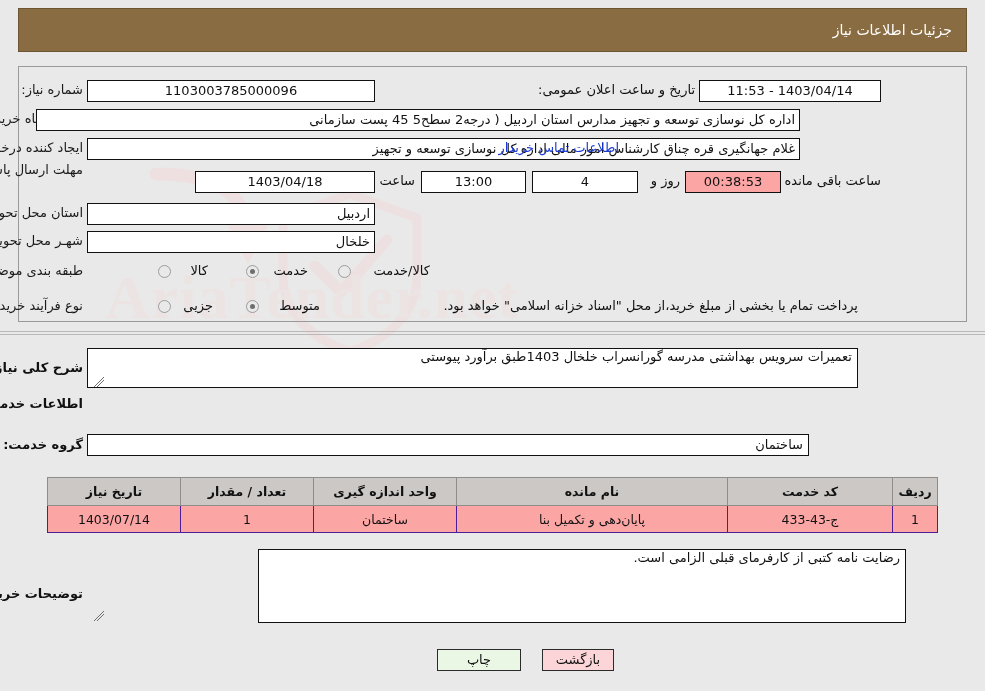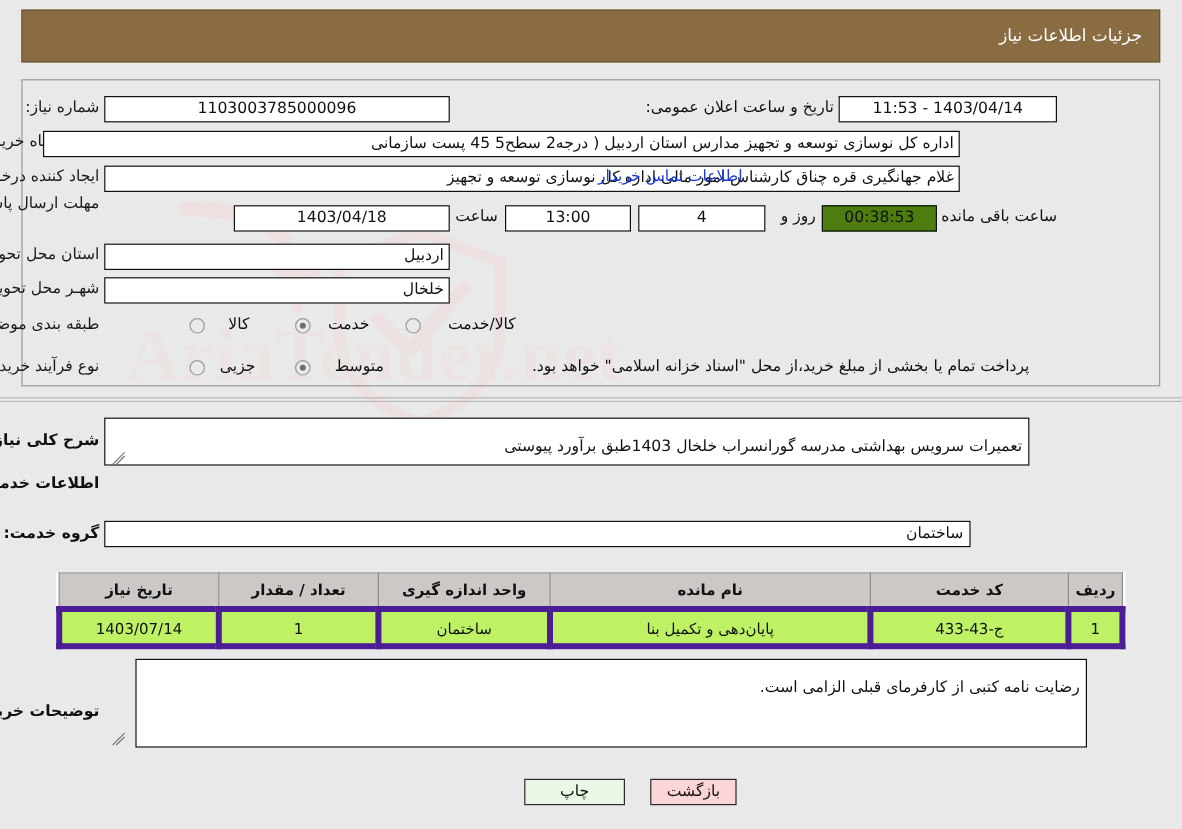--- a/index.html
+++ b/index.html
@@ -46,56 +46,56 @@
     white-space:nowrap;z-index:3;
   }
   .fld{
     position:absolute;border:1px solid #111;background:#fff;
     box-sizing:border-box;font-size:13px;color:#111;
     padding:0 4px;line-height:20px;height:22px;
     overflow:hidden;white-space:nowrap;z-index:3;
   }
   .fld.center{text-align:center;}
   .fld.right{text-align:right;}
-  .fld.timer{background:#4d7c0f;text-align:center;}
+  .fld.timer{background:#fca5a5;text-align:center;}
   .inline-lbl{position:absolute;font-size:13px;white-space:nowrap;z-index:3;}
   .bluelink{color:#1a3ad6;font-size:13px;position:absolute;white-space:nowrap;z-index:4;cursor:pointer;}
   
   .radio{
     position:absolute;width:13px;height:13px;border-radius:50%;
     border:1px solid #9c9c9c;background:#e9e9e9;box-sizing:border-box;z-index:3;
   }
   .radio.sel::after{
     content:"";position:absolute;left:3px;top:3px;width:5px;height:5px;
     border-radius:50%;background:#6e6e6e;
   }
   
   .hsep{position:absolute;left:0;width:985px;height:0;border-top:1px solid #b9b9b9;z-index:1;}
   
   .sectlabel{position:absolute;font-size:13px;font-weight:bold;color:#111;white-space:nowrap;z-index:3;}
   .textarea{
     position:absolute;border:1px solid #111;background:#fff;box-sizing:border-box;
-    font-size:13px;color:#111;padding:16px 5px;z-index:3;overflow:hidden;
+    font-size:13px;color:#111;padding:0 5px;z-index:3;overflow:hidden;
   }
   .grip{
     position:absolute;width:12px;height:12px;z-index:4;pointer-events:none;
   }
   
   .tbl{
     position:absolute;left:47px;top:477px;width:891px;
     border-collapse:collapse;font-size:13px;z-index:3;background:#fff;
   }
   .tbl th{
     background:#cbc8c5;border:1px solid #8f8c89;
     font-weight:bold;font-size:12.5px;color:#111;
     height:27px;padding:0 4px;text-align:center;
   }
   .tbl td{
-    border:5px solid #4c1d95;height:26px;padding:0 4px;
-    text-align:center;background:#bef264;color:#111;font-size:12.5px;
+    border:1px solid #4c1d95;height:26px;padding:0 4px;
+    text-align:center;background:#fca5a5;color:#111;font-size:12.5px;
   }
   
   .btn{
     position:absolute;border:1px solid #2b2b2b;box-sizing:border-box;
     font-size:13px;text-align:center;line-height:20px;height:22px;
     cursor:pointer;z-index:4;font-family:"DejaVu Sans","Liberation Sans",sans-serif;
   }
   .btn.print{background:#e9f7e4;}
   .btn.back{background:#fbd5d8;}
 </style>
@@ -201,21 +201,21 @@
       <td>ج-43-433</td>
       <td>پایان‌دهی و تکمیل بنا</td>
       <td>ساختمان</td>
       <td>1</td>
       <td>1403/07/14</td>
     </tr>
   </tbody>
 </table>
 
 <div class="sectlabel" style="right:902px;top:586px;">توضیحات خریدار:</div>
-<div class="textarea" style="right:79px;top:549px;width:793px;height:74px;text-align:right;">رضایت نامه کتبی از کارفرمای قبلی الزامی است.</div>
+<div class="textarea" style="right:79px;top:549px;width:648px;height:74px;text-align:right;">رضایت نامه کتبی از کارفرمای قبلی الزامی است.</div>
 <div class="grip" style="right:880px;top:610px;">
   <svg width="12" height="12" viewBox="0 0 12 12">
     <line x1="1" y1="11" x2="11" y2="1" stroke="#6e6e6e" stroke-width="1"></line>
     <line x1="4" y1="11" x2="11" y2="4" stroke="#6e6e6e" stroke-width="1"></line>
   </svg>
 </div>
 
 <div class="btn print" style="right:464px;top:649px;width:84px;">چاپ</div>
 <div class="btn back" style="right:371px;top:649px;width:72px;">بازگشت</div>
 

